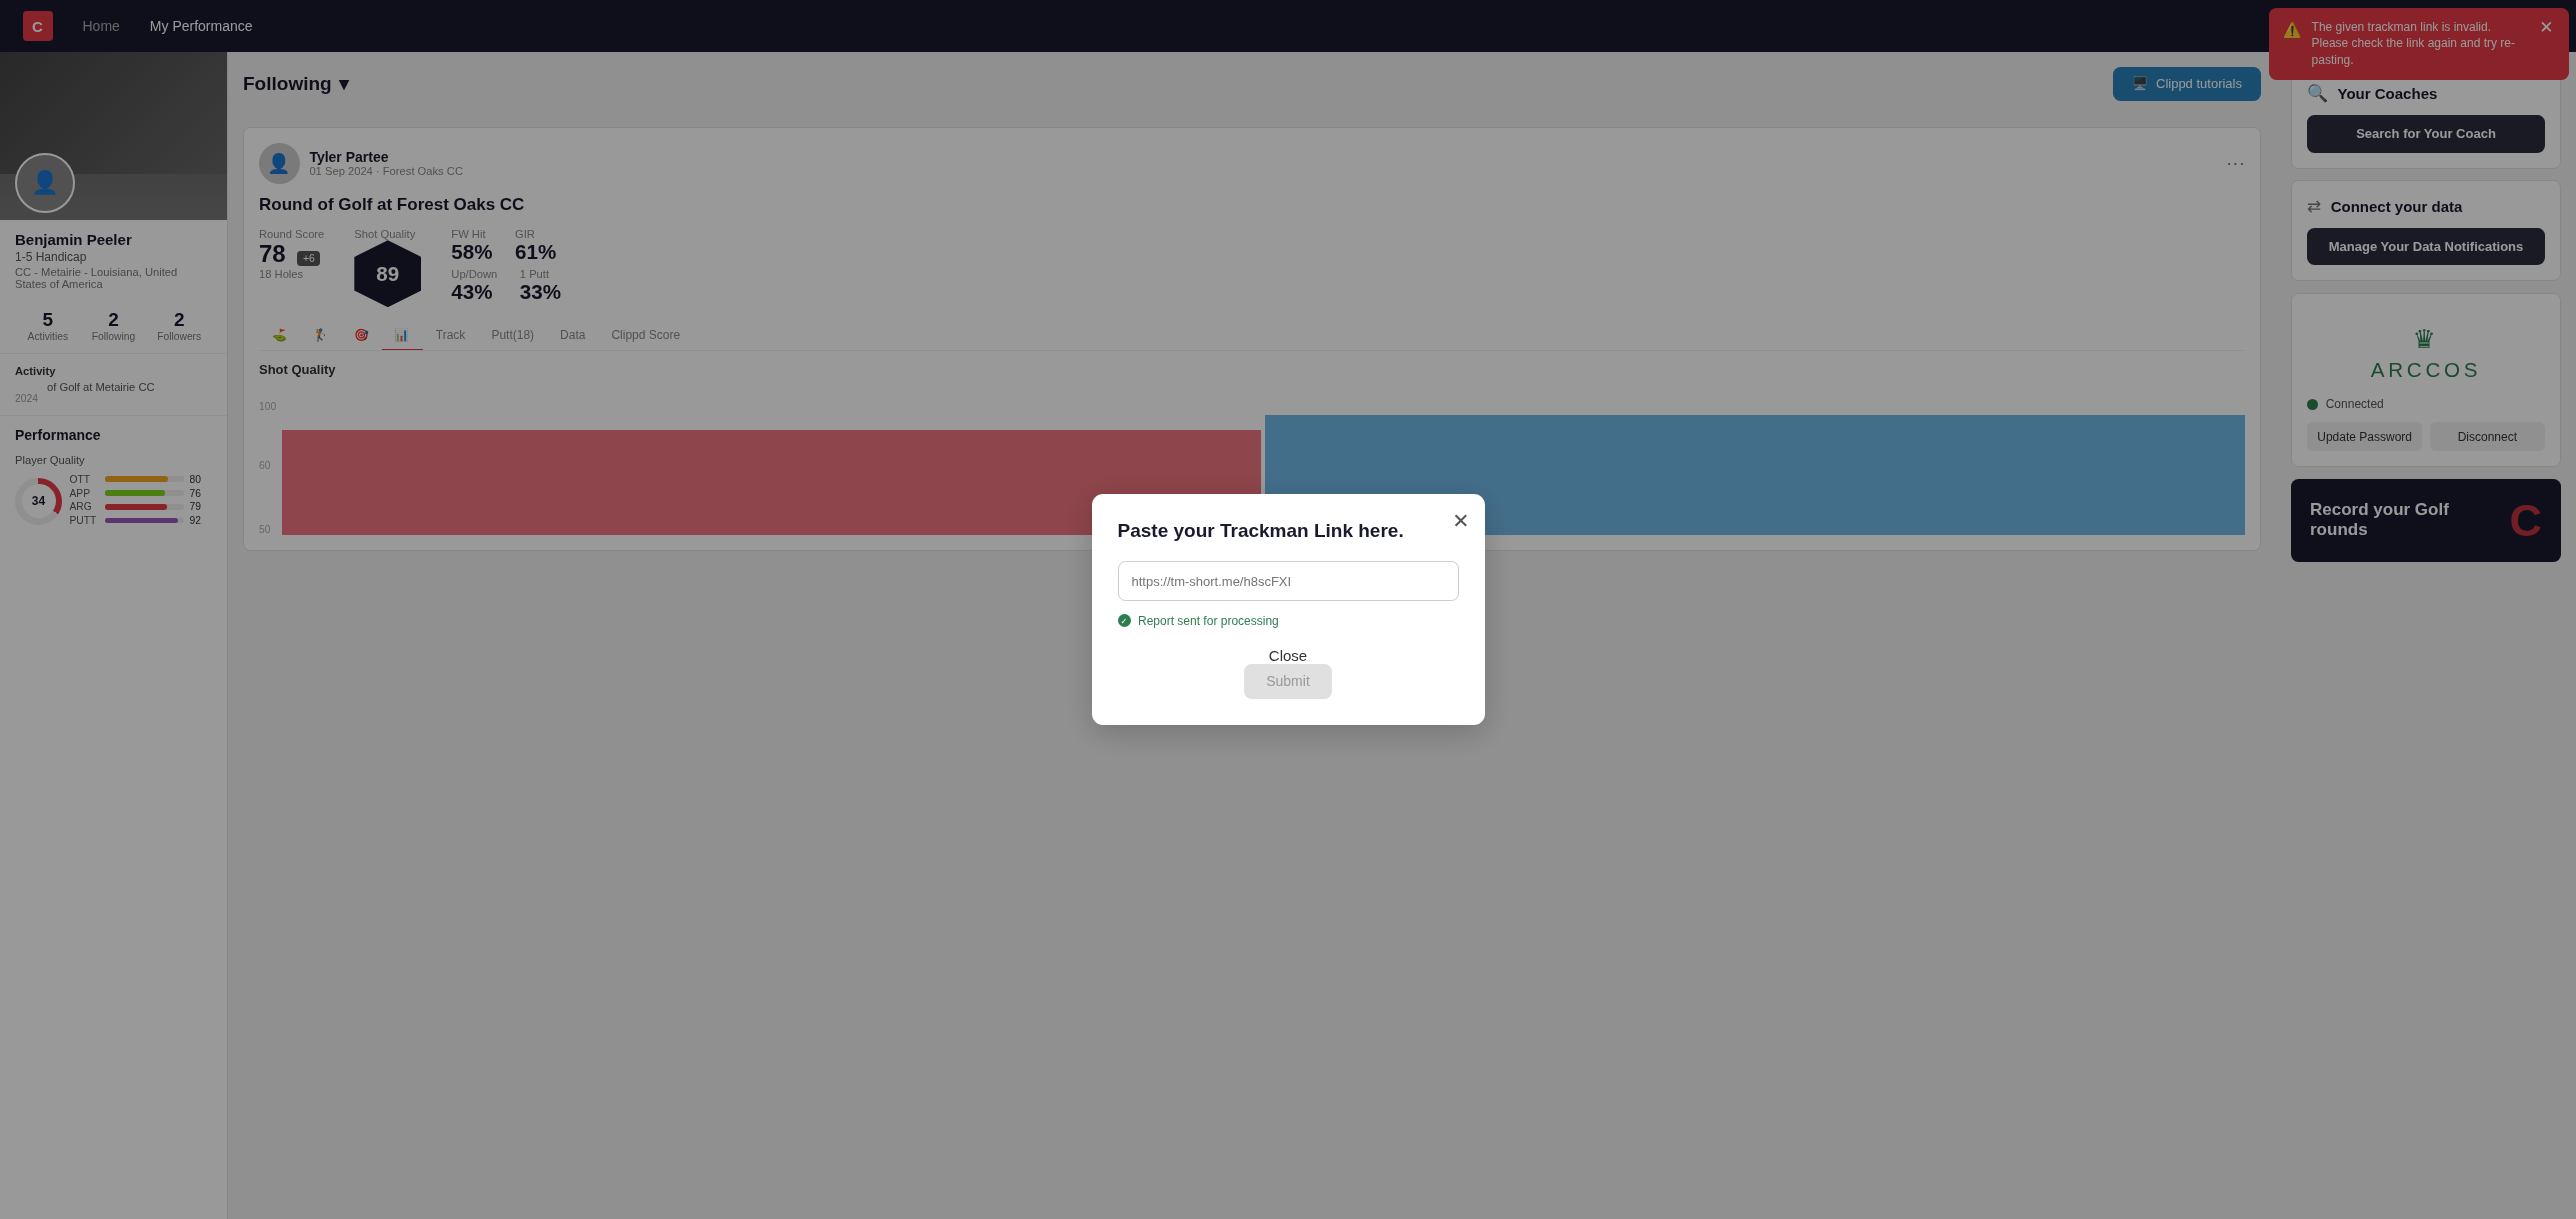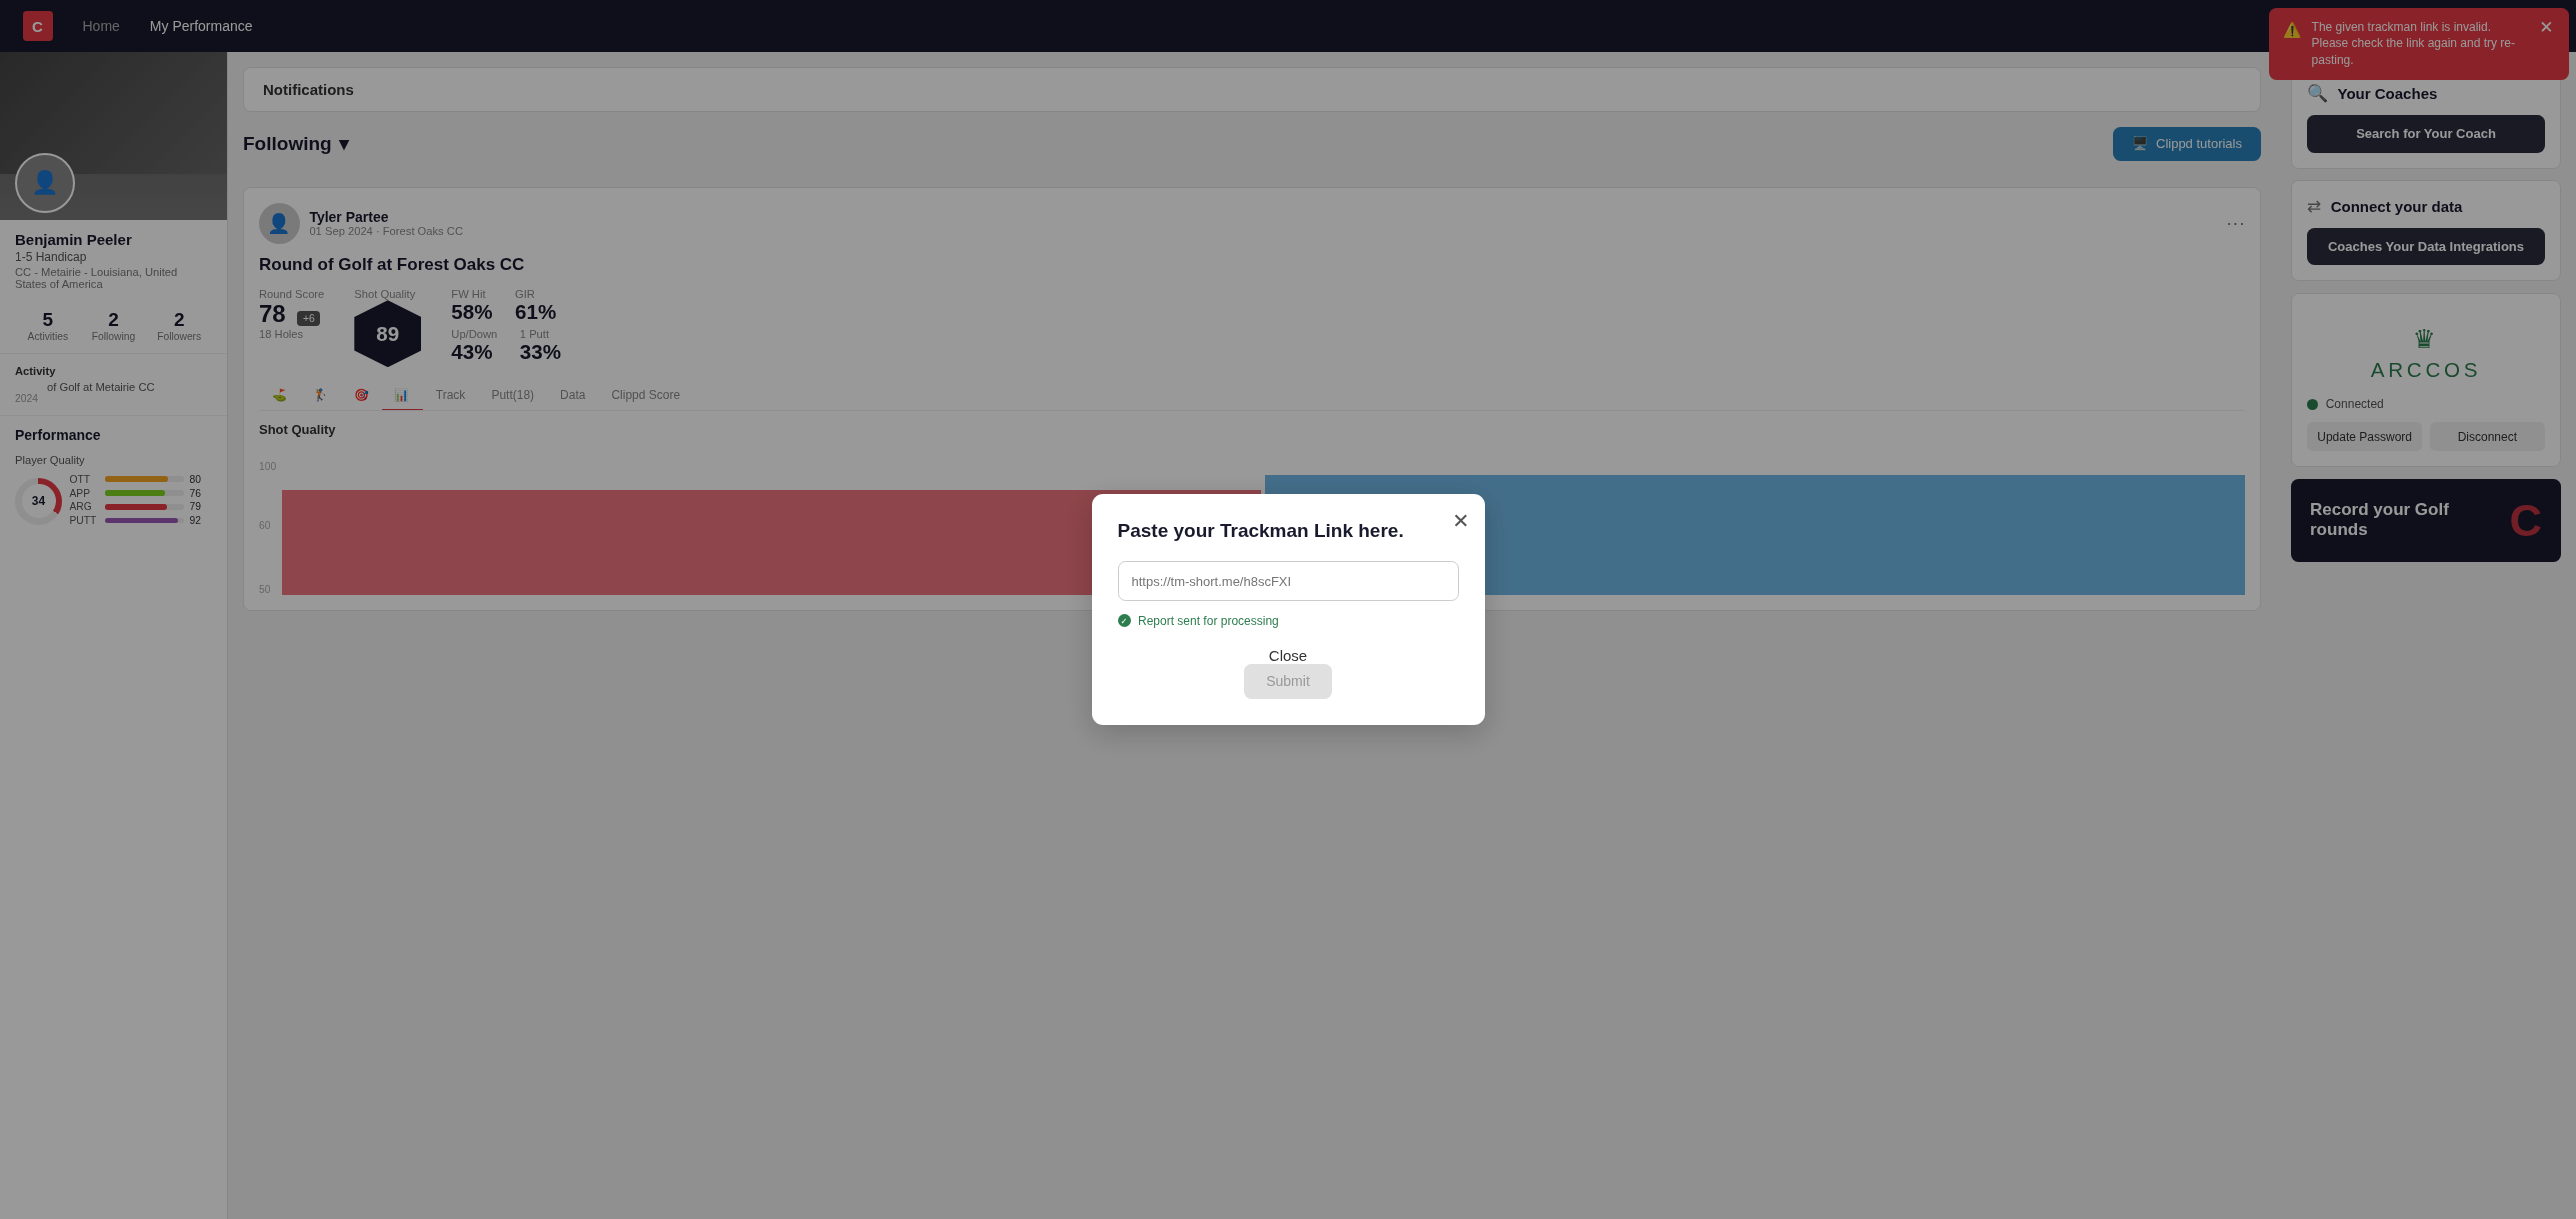--- a/index.html
+++ b/index.html
@@ -726,23 +726,20 @@
             </div>
             <span class="quality-bar-value">92</span>
           </div>
         </div>
       </div>
     </div>
   </aside>
 
   <main class="main-content">
 
-    <div class="notifications-bar">
-      <span>Notifications</span>
-    </div>
 
     <div class="feed-header">
       <button class="following-btn">
         <span>Following</span>
         <span>▾</span>
       </button>
       <button class="clippd-tutorials-btn">
         <span>🖥️</span>
         <span>Clippd tutorials</span>
       </button>
@@ -837,21 +834,21 @@
         <span class="right-card-title">Your Coaches</span>
       </div>
       <button class="right-btn">Search for Your Coach</button>
     </div>
 
     <div class="right-card">
       <div class="right-card-header">
         <span class="right-card-icon">⇄</span>
         <span class="right-card-title">Connect your data</span>
       </div>
-      <button class="right-btn">Coaches Your Data Integrations</button>
+      <button class="right-btn">Manage Your Data Notifications</button>
     </div>
 
     <div class="right-card">
       <div class="arccos-logo">
         <div class="arccos-crown">♛</div>
         <span>ARCCOS</span>
       </div>
       <div class="arccos-connected">
         <div class="connected-dot"></div>
         <span>Connected</span>

